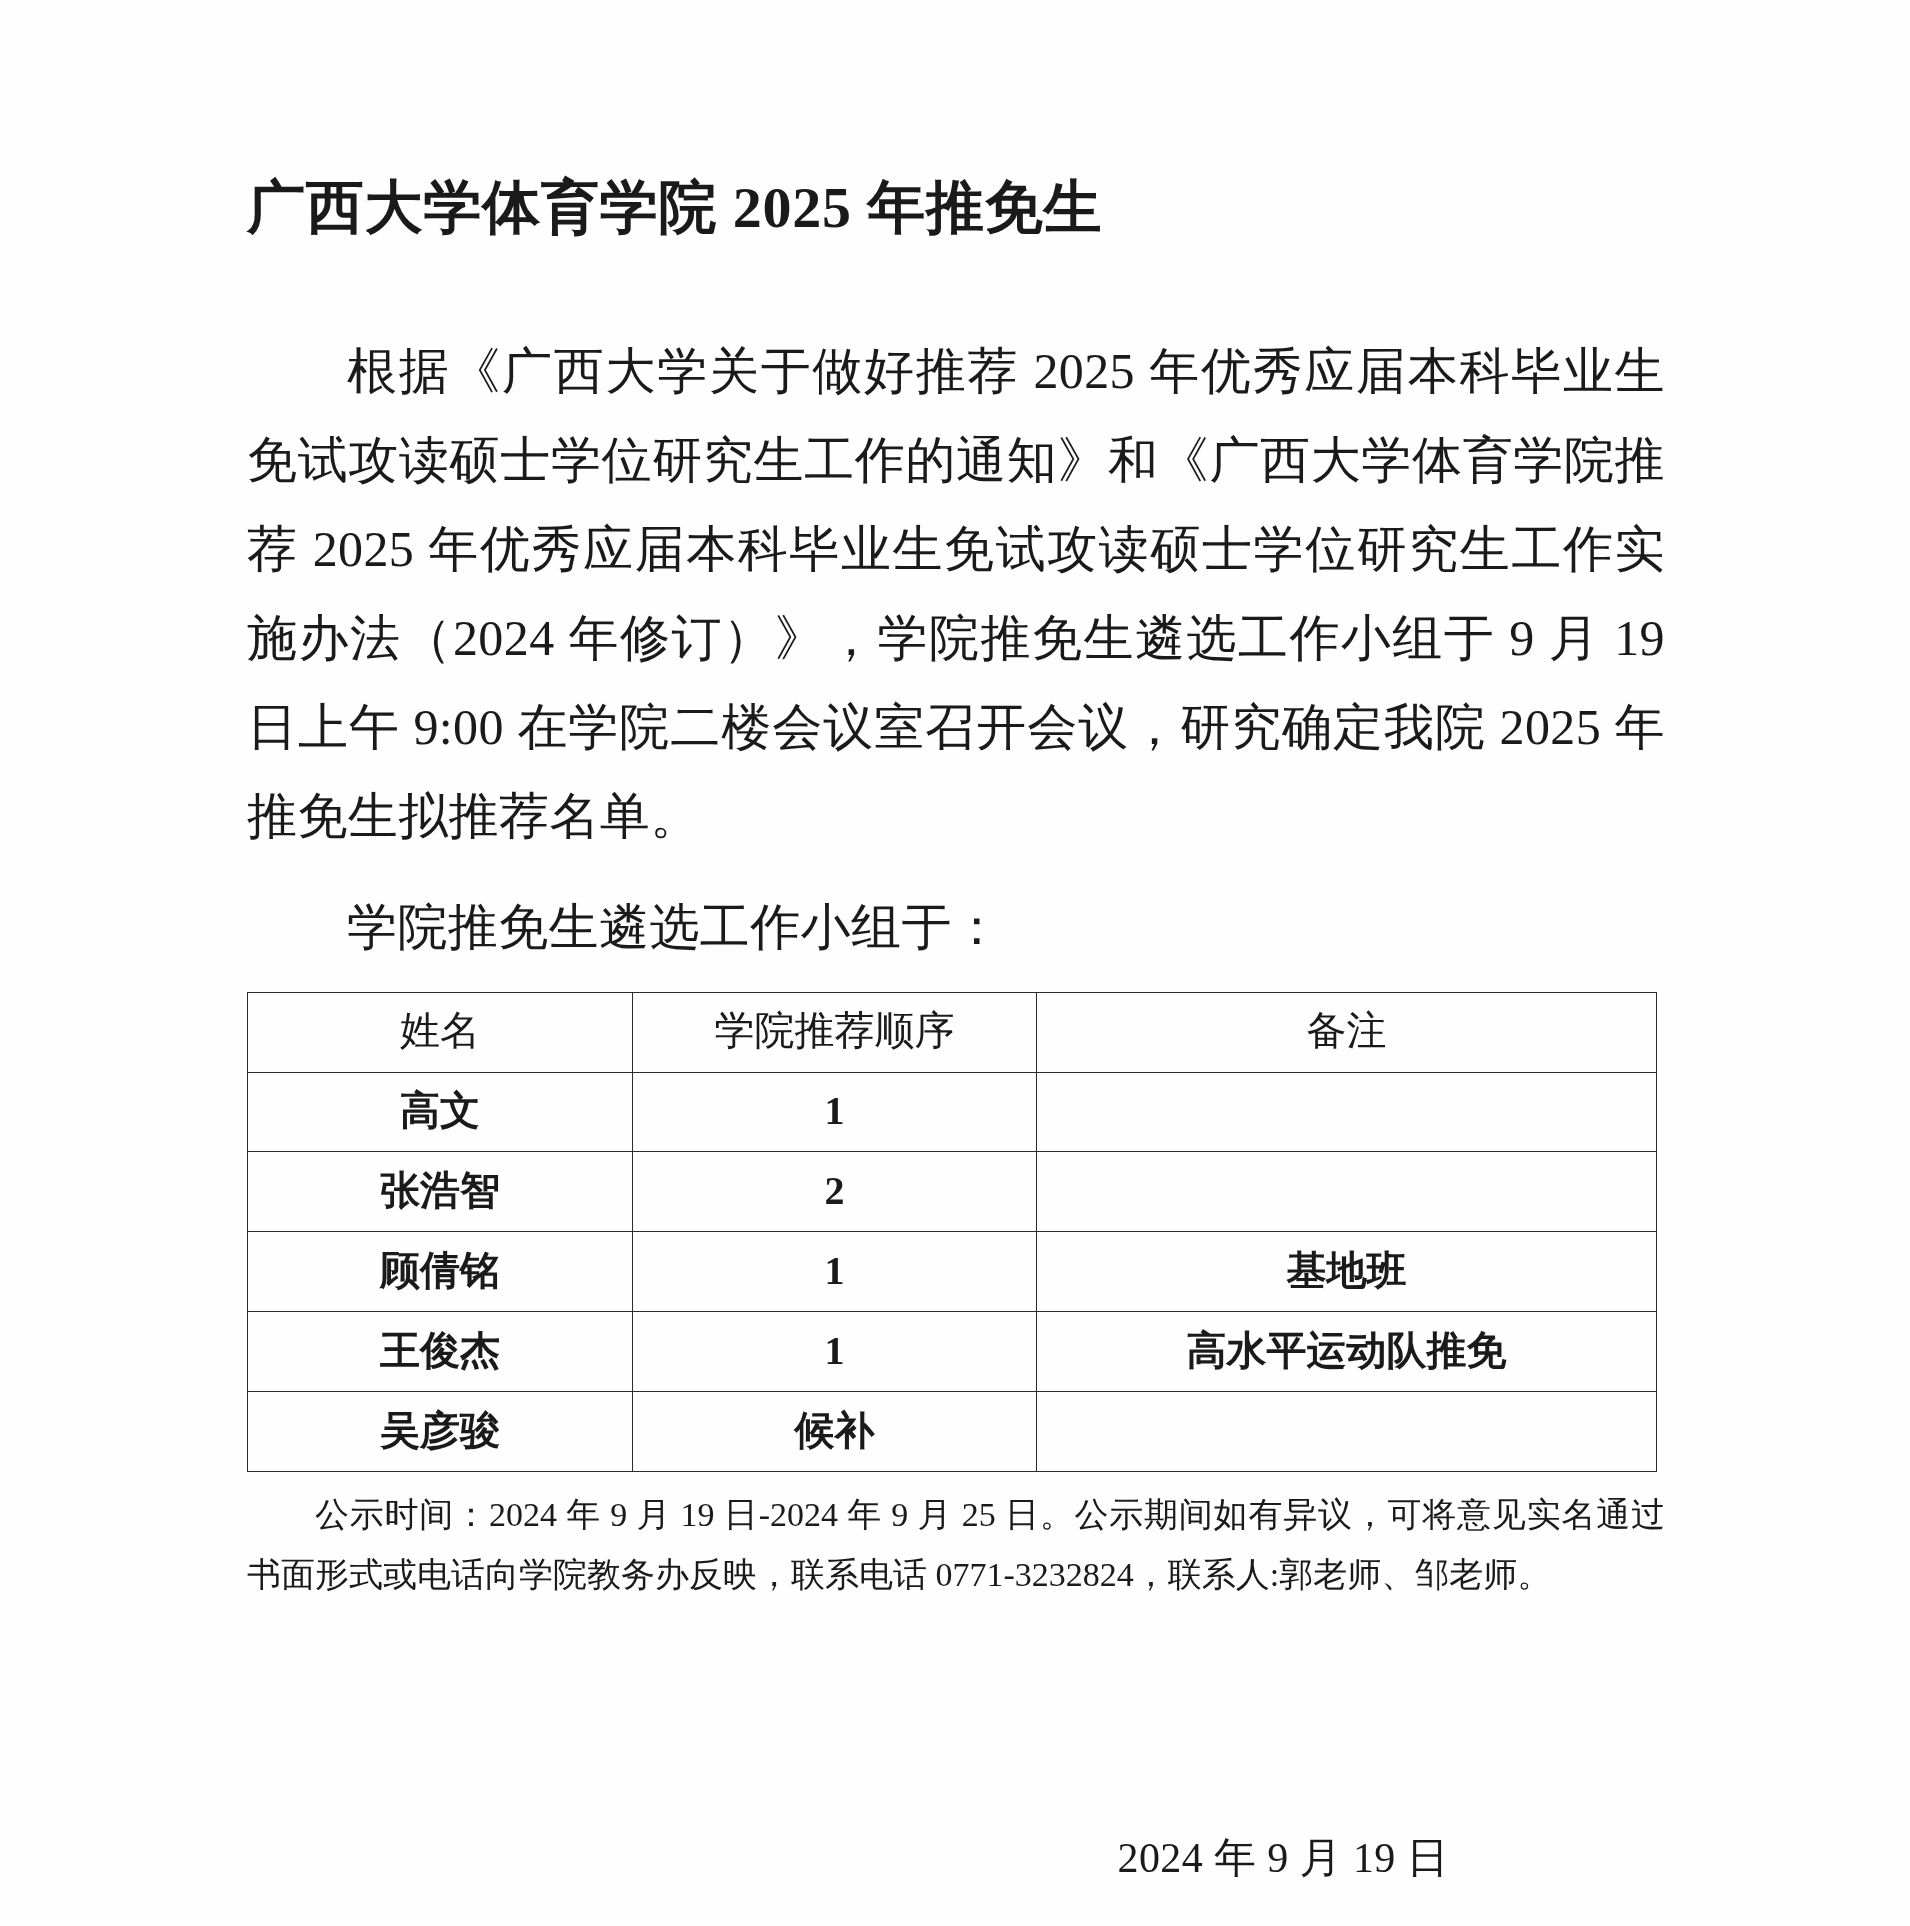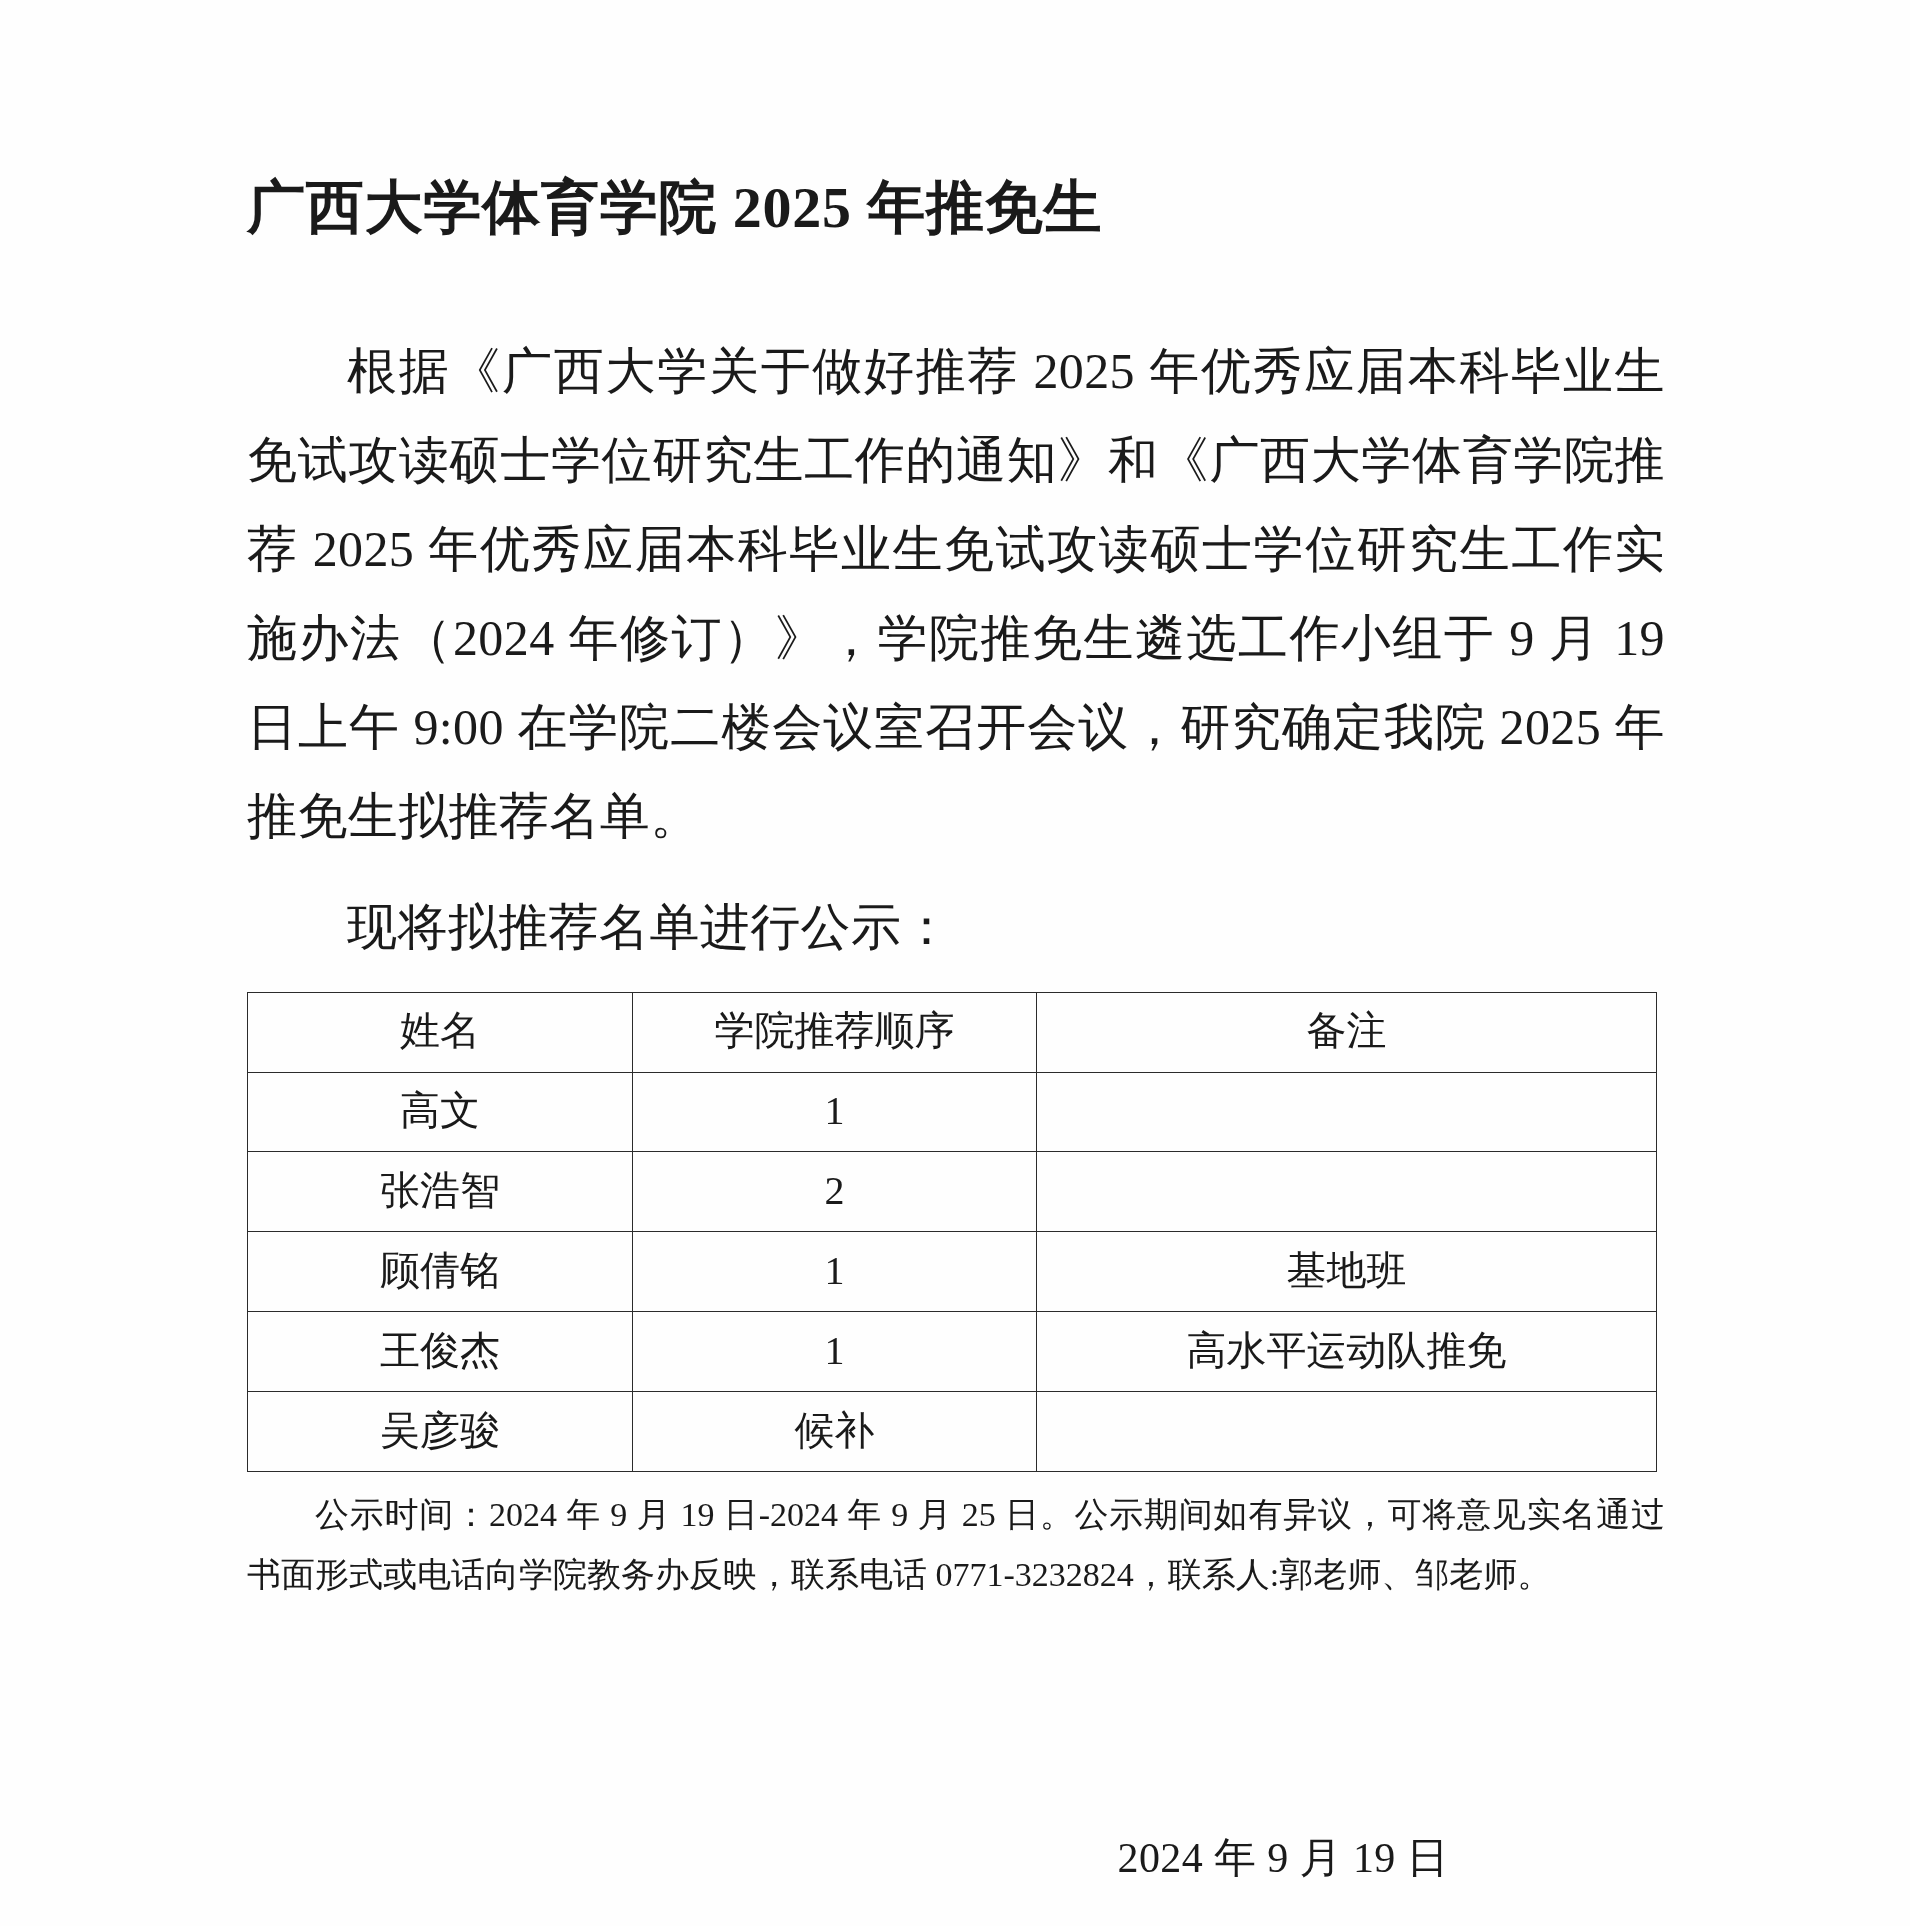--- a/index.html
+++ b/index.html
@@ -57,21 +57,21 @@
   table.list-table {
     margin-top: 20px;
     border-collapse: collapse;
     width: 1410px;
     table-layout: fixed;
   }
   table.list-table td, table.list-table th {
     border: 1.2px solid #2b2b2b;
     text-align: center;
     font-size: 40px;
-    font-weight: normal;
+    font-weight: bold;
     height: 62px;
     padding: 7.7px 0 9.2px 0;
     line-height: 1.2;
   }
   table.list-table th {
     font-weight: normal;
   }
   col.c-name { width: 385px; }
   col.c-order { width: 404px; }
   col.c-remark { width: 620px; }
@@ -103,21 +103,21 @@
 <div class="page">
 
   <div class="content">
 
     <h1 class="doc-title">
       <span>广西大学体育学院 2025 年推免生</span>
     </h1>
 
     <div class="body-text">
       <span class="indent">根据《广西大学关于做好推荐 2025 年优秀应届本科毕业生免试攻读硕士学位研究生工作的通知》和《广西大学体育学院推荐 2025 年优秀应届本科毕业生免试攻读硕士学位研究生工作实施办法（2024 年修订）》，学院推免生遴选工作小组于 9 月 19 日上午 9:00 在学院二楼会议室召开会议，研究确定我院 2025 年推免生拟推荐名单。</span>
-      <span class="indent para2">现将拟推荐名单进行公示：</span>
+      <span class="indent para2">学院推免生遴选工作小组于：</span>
     </div>
 
     <table class="list-table">
       <colgroup>
         <col class="c-name">
         <col class="c-order">
         <col class="c-remark">
       </colgroup>
       <thead>
         <tr>

